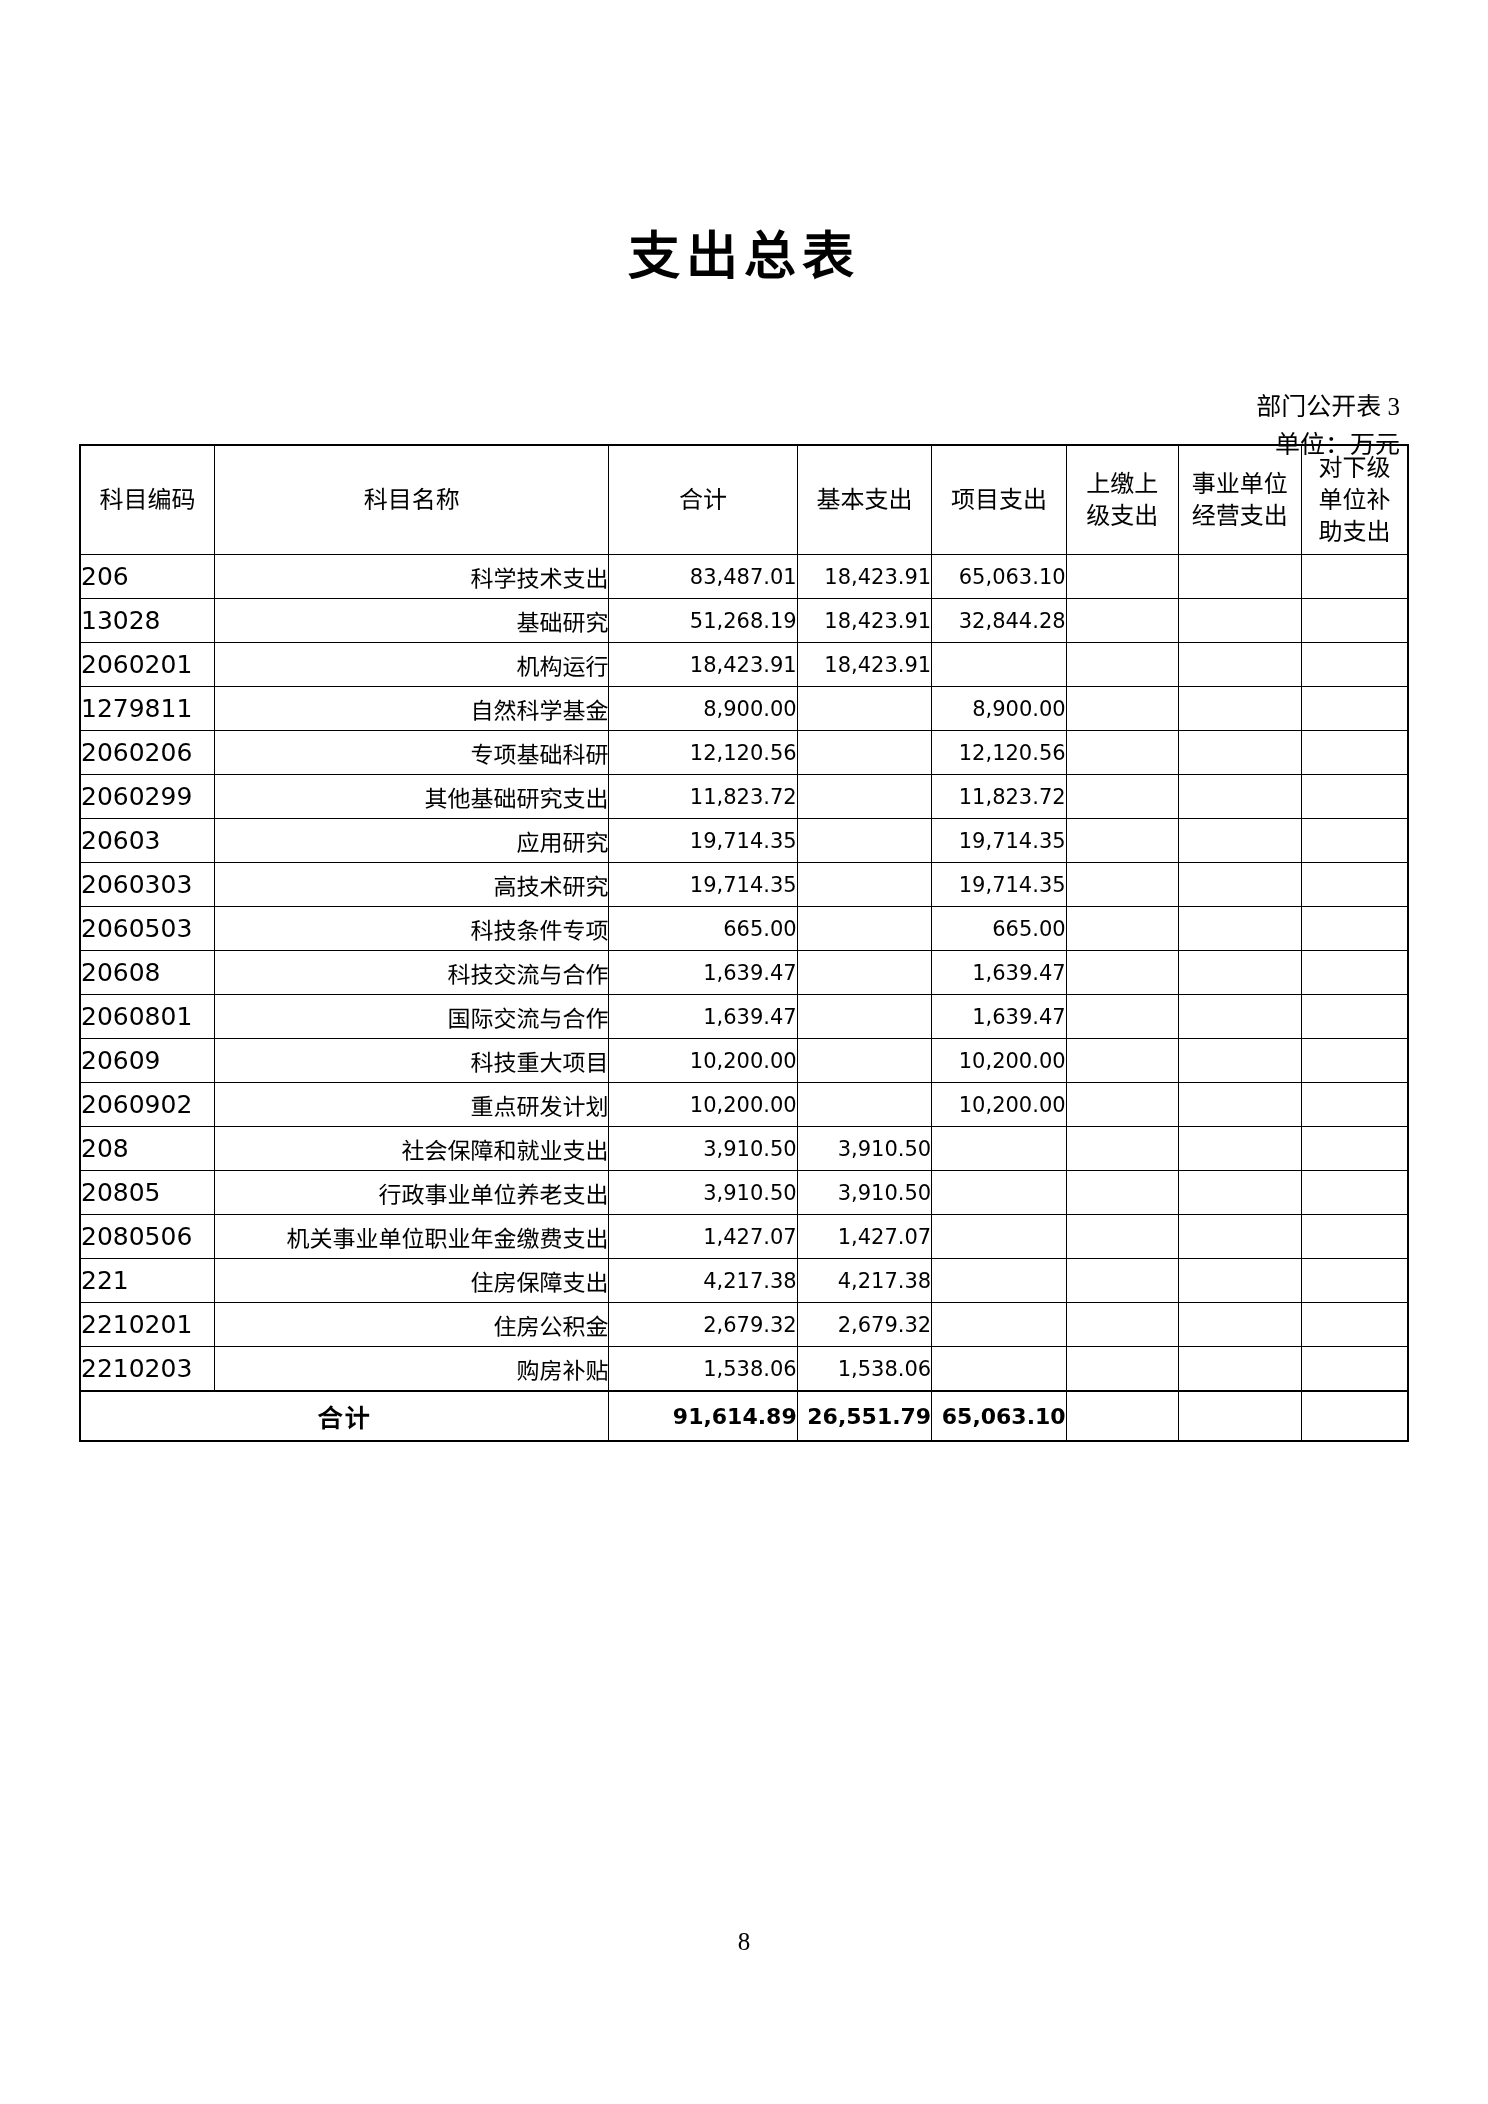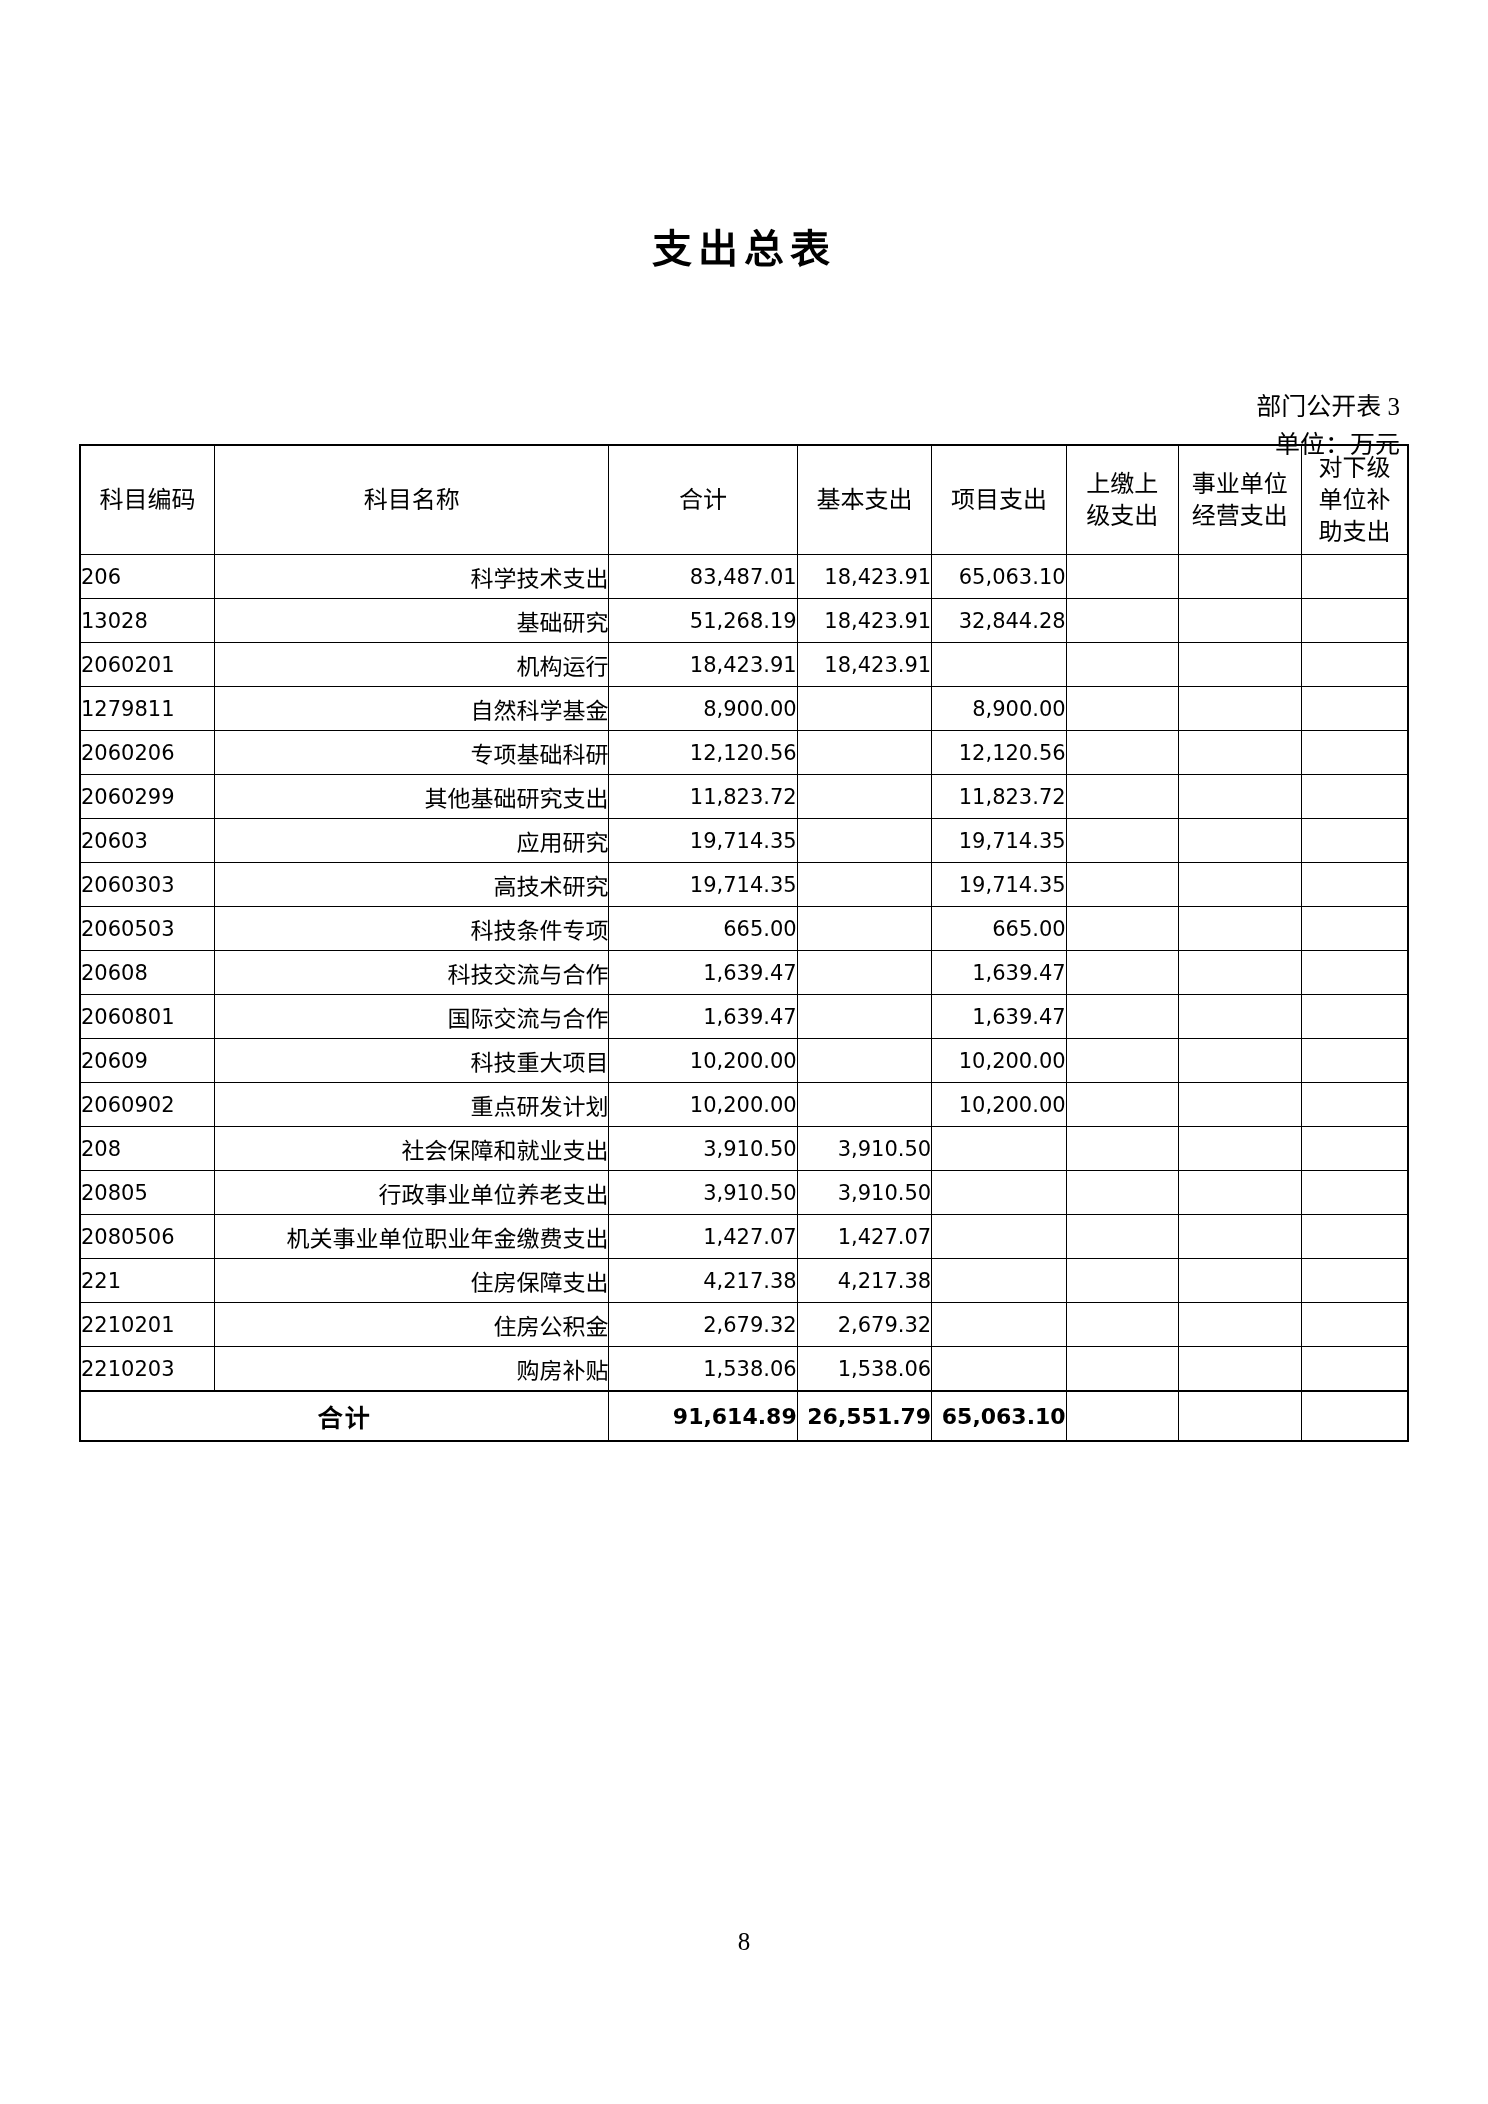--- a/index.html
+++ b/index.html
@@ -25,21 +25,21 @@
 
   
   .doc-title {
     position: absolute;
     top: 225px;
     left: 0;
     width: 1488px;
     text-align: center;
     font-family: "DejaVu Sans", "Liberation Sans", sans-serif;
     font-weight: bold;
-    font-size: 40px;
+    font-size: 52px;
     letter-spacing: 6px;
     line-height: 1.2;
   }
 
   
   .meta-block {
     position: absolute;
     top: 388px;
     right: 88px;
     text-align: right;
@@ -102,21 +102,21 @@
 
   tbody td {
     height: 43px;
     font-size: 23px;
   }
 
   td.code {
     padding-left: 12px;
     text-align: left;
     font-family: "DejaVu Sans", "Liberation Sans", sans-serif;
-    font-size: 21px;
+    font-size: 25px;
   }
   td.name {
     padding-left: 14px;
     text-align: right;
   }
   td.num {
     padding-right: 12px;
     text-align: right;
     font-family: "DejaVu Sans", "Liberation Sans", sans-serif;
     font-size: 21px;

